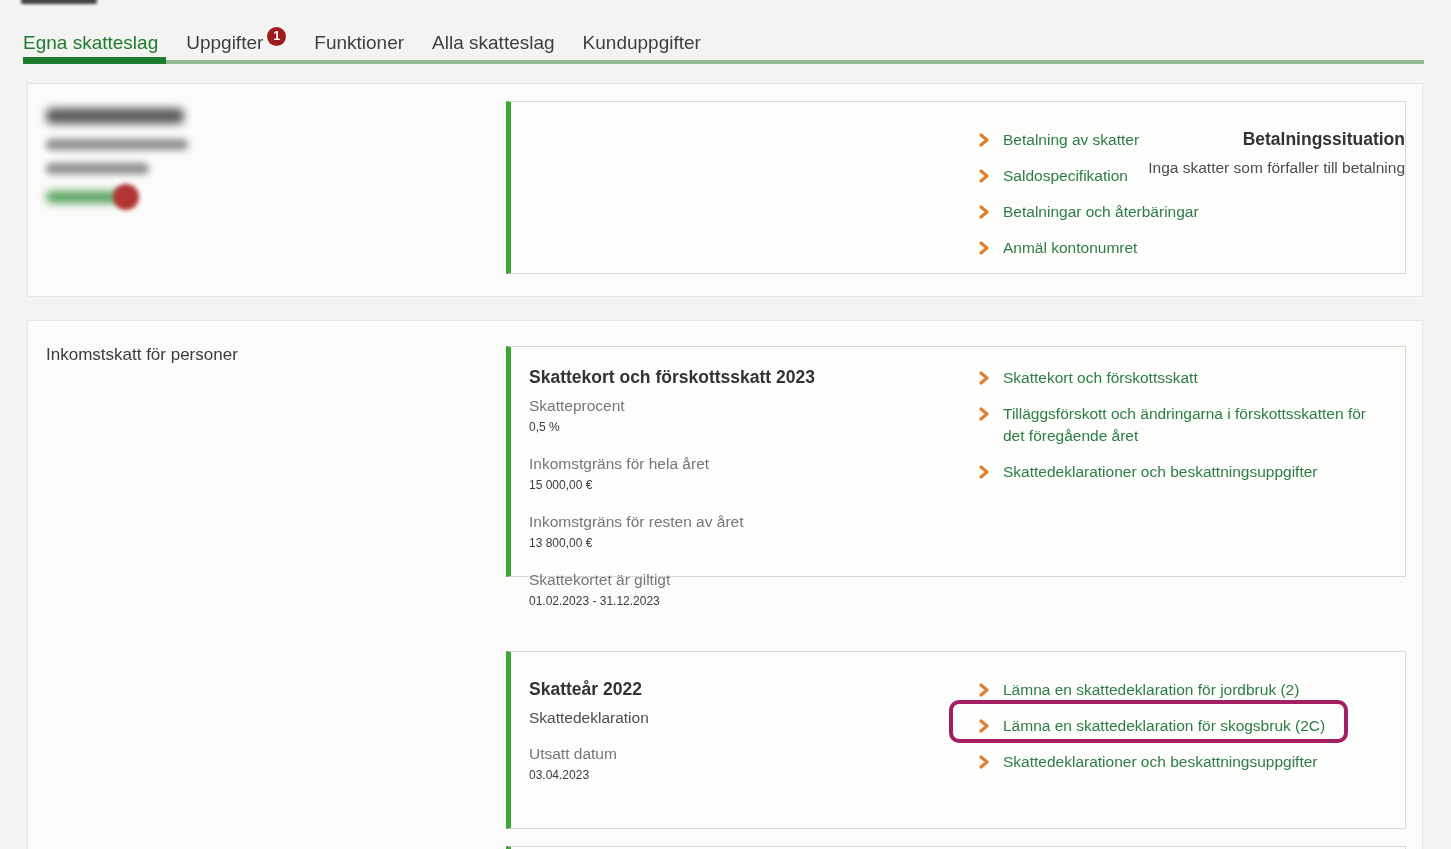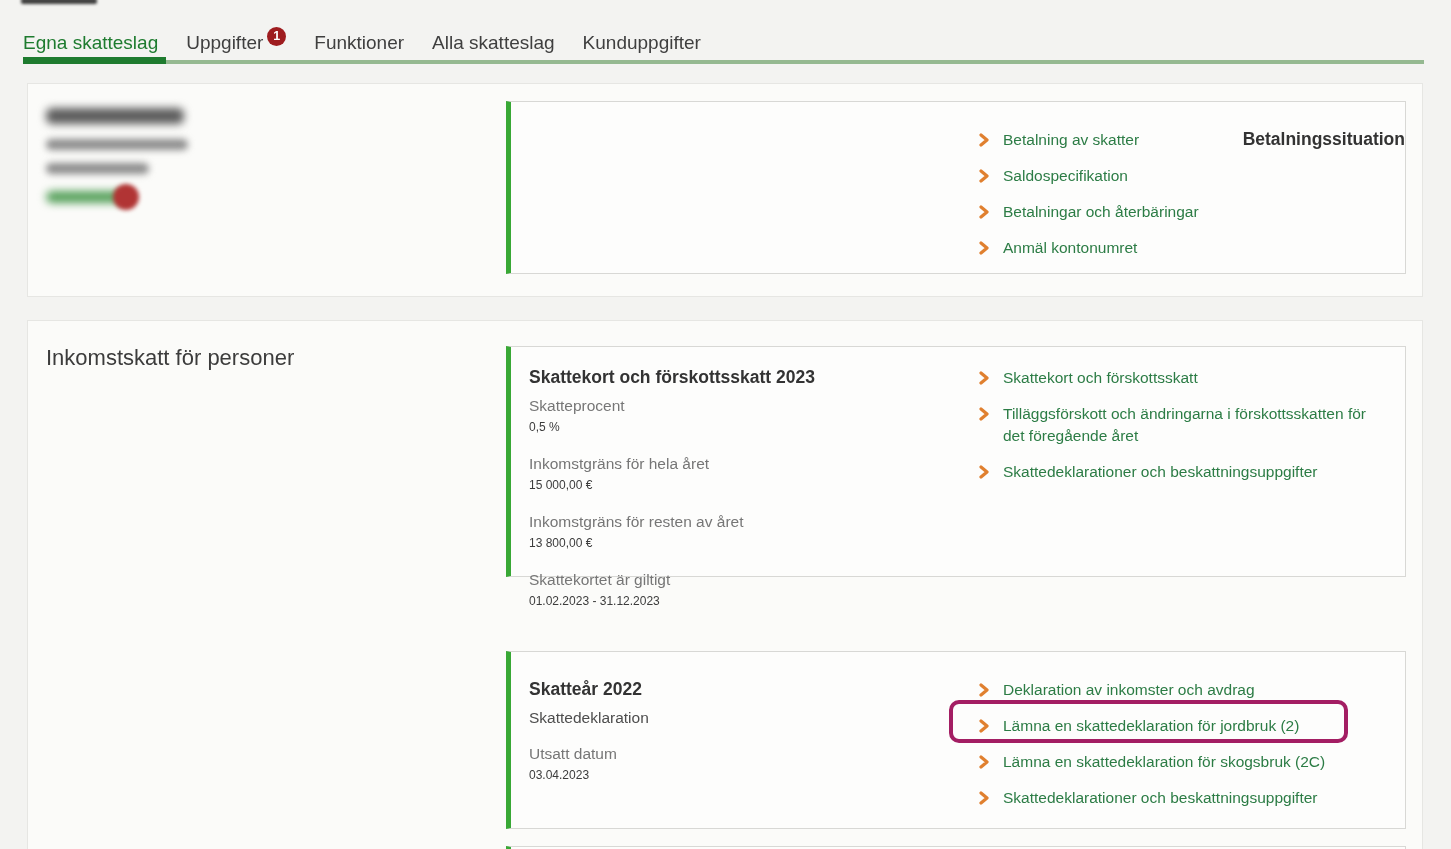--- a/index.html
+++ b/index.html
@@ -46,21 +46,21 @@
 
   
   .panel {
     position: absolute; left: 27px; width: 1396px;
     background: #fbfbf9; border: 1px solid #e6e6e3;
   }
   .panel-1 { top: 83px; height: 214px; text-align: right; }
   .panel-2 { top: 320px; height: 620px; }
   .panel-heading {
     position: absolute; left: 18px; top: 24px;
-    font-size: 22px; color: #3c3c3c;
+    font-size: 17px; color: #3c3c3c;
   }
 
   
   .profile { position: absolute; left: 18px; top: 24px; width: 220px; height: 120px; }
   .r-bar { position: absolute; border-radius: 6px; }
   .r-name  { left: 0; top: 0;  width: 138px; height: 16px; background: #5c5c5c; filter: blur(4px); }
   .r-addr1 { left: 0; top: 31px; width: 142px; height: 11px; background: #8c8c8c; filter: blur(3.5px); }
   .r-addr2 { left: 0; top: 55px; width: 103px; height: 11px; background: #8c8c8c; filter: blur(3.5px); }
   .r-link  { left: 0; top: 83px; width: 80px;  height: 12px; background: #55a05a; filter: blur(4px); cursor: pointer; }
   .r-badge {
@@ -148,20 +148,21 @@
     <div class="profile">
       <div class="r-bar r-name"></div>
       <div class="r-bar r-addr1"></div>
       <div class="r-bar r-addr2"></div>
       <div class="r-bar r-link"></div>
       <div class="r-badge"></div>
     </div>
 
     <div class="card card-1">
       <div class="card-title">Betalningssituation</div>
+      <div class="card-subtitle">Inga skatter som förfaller till betalning</div>
       <div class="links">
         <a class="link-row">
           <svg class="chev" width="10" height="14" viewBox="0 0 10 14">
               <polyline points="2,2 8,7 2,12" fill="none" stroke="#e0802f" stroke-width="3.2" stroke-linecap="round" stroke-linejoin="round"></polyline>
             </svg>
           <span>Betalning av skatter</span>
         </a>
         <a class="link-row">
           <svg class="chev" width="10" height="14" viewBox="0 0 10 14">
               <polyline points="2,2 8,7 2,12" fill="none" stroke="#e0802f" stroke-width="3.2" stroke-linecap="round" stroke-linejoin="round"></polyline>
@@ -236,26 +237,20 @@
       <div class="field">
         <div class="field-label">Utsatt datum</div>
         <div class="field-value">03.04.2023</div>
       </div>
 
       <div class="links">
         <a class="link-row">
           <svg class="chev" width="10" height="14" viewBox="0 0 10 14">
               <polyline points="2,2 8,7 2,12" fill="none" stroke="#e0802f" stroke-width="3.2" stroke-linecap="round" stroke-linejoin="round"></polyline>
             </svg>
-          <span>Deklaration av inkomster och avdrag</span>
-        </a>
-        <a class="link-row">
-          <svg class="chev" width="10" height="14" viewBox="0 0 10 14">
-              <polyline points="2,2 8,7 2,12" fill="none" stroke="#e0802f" stroke-width="3.2" stroke-linecap="round" stroke-linejoin="round"></polyline>
-            </svg>
           <span>Lämna en skattedeklaration för jordbruk (2)</span>
         </a>
         <a class="link-row">
           <svg class="chev" width="10" height="14" viewBox="0 0 10 14">
               <polyline points="2,2 8,7 2,12" fill="none" stroke="#e0802f" stroke-width="3.2" stroke-linecap="round" stroke-linejoin="round"></polyline>
             </svg>
           <span>Lämna en skattedeklaration för skogsbruk (2C)</span>
         </a>
         <a class="link-row">
           <svg class="chev" width="10" height="14" viewBox="0 0 10 14">

